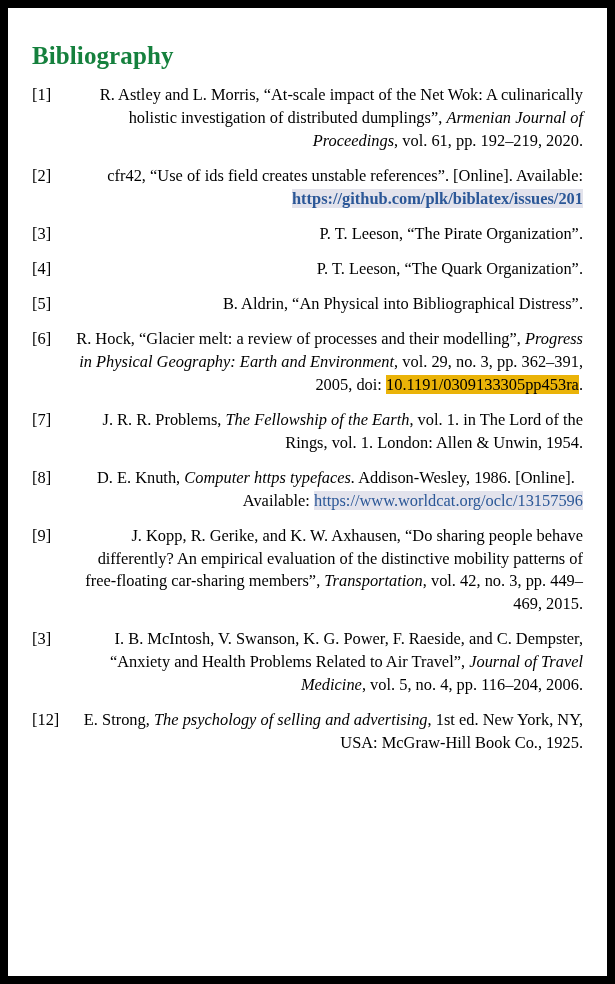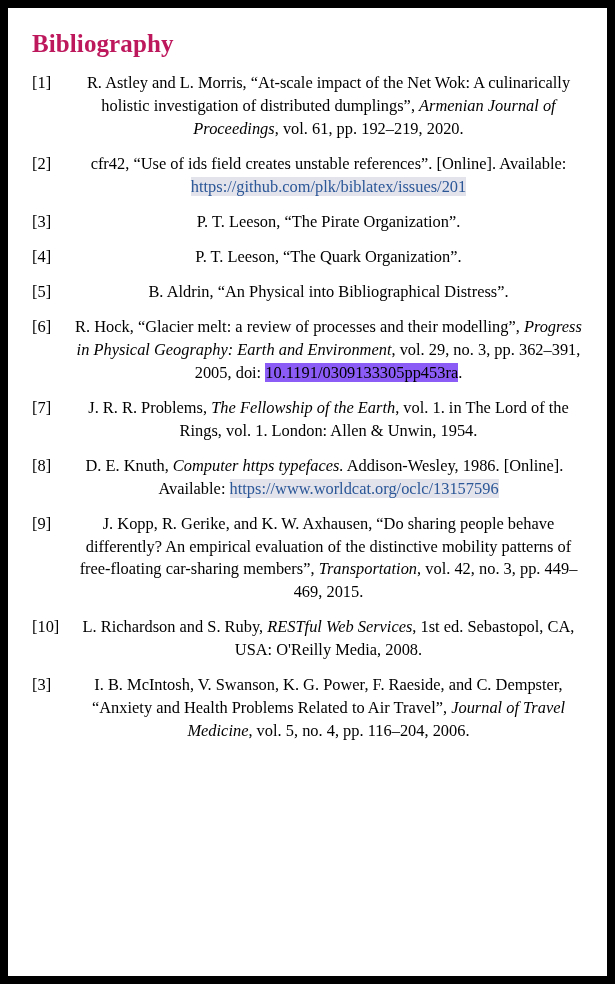--- a/index.html
+++ b/index.html
@@ -20,67 +20,67 @@
     height: 968px;
     background: #ffffff;
     box-sizing: border-box;
     padding: 22px 24px 10px 24px;
     overflow: hidden;
   }
   h1.biblio-title {
     font-family: "Liberation Serif", serif;
     font-size: 25px;
     font-weight: bold;
-    margin: 0 0 14px 0;
+    margin: 12px 0 14px 0;
     letter-spacing: 0.1px;
-    color: #be185d;
+    color: #15803d;
   }
   .entry {
     display: flex;
     align-items: flex-start;
     margin-bottom: 12px;
     font-size: 16.4px;
     line-height: 1.40;
     color: #000;
   }
   .entry .label {
     flex: 0 0 auto;
     width: 42px;
     text-align: left;
     white-space: nowrap;
   }
   .entry .body {
     flex: 1 1 auto;
-    text-align: center;
+    text-align: right;
   }
   .it {
     font-style: italic;
   }
   .link {
     color: #2b5797;
     background: #e3e3ec;
   }
   .doi {
     color: #000;
-    background: #8b5cf6;
+    background: #eab308;
   }
 </style>
 </head>
 <body>
 
 <div id="page">
   <h1 class="biblio-title">Bibliography</h1>
   <div id="entries">
       <div class="entry">
         <span class="label">[1]</span>
         <span class="body"><span>R. Astley and L. Morris, “At-scale impact of the Net Wok: A culinarically holistic investigation of distributed dumplings”, </span><em class="it">Armenian Journal of Proceedings</em><span>, vol. 61, pp. 192–219, 2020.</span></span>
       </div>
       <div class="entry">
         <span class="label">[2]</span>
-        <span class="body"><span>cfr42, “Use of ids field creates unstable references”. [Online]. Available: </span><a class="link" href="#" style="text-decoration: none;">https://github.com/plk/biblatex/issues/201</a></span>
+        <span class="body"><span>cfr42, “Use of ids field creates unstable references”. [Online]. Available: </span><a class="link" href="#" style="text-decoration: none; font-weight: bold;">https://github.com/plk/biblatex/issues/201</a></span>
       </div>
       <div class="entry">
         <span class="label">[3]</span>
         <span class="body"><span>P. T. Leeson, “The Pirate Organization”.</span></span>
       </div>
       <div class="entry">
         <span class="label">[4]</span>
         <span class="body"><span>P. T. Leeson, “The Quark Organization”.</span></span>
       </div>
       <div class="entry">
@@ -97,21 +97,21 @@
       </div>
       <div class="entry">
         <span class="label">[8]</span>
         <span class="body"><span>D. E. Knuth, </span><em class="it">Computer https typefaces.</em><span> Addison-Wesley, 1986. [Online].  Available: </span><a class="link" href="#" style="text-decoration: none;">https://www.worldcat.org/oclc/13157596</a></span>
       </div>
       <div class="entry">
         <span class="label">[9]</span>
         <span class="body"><span>J. Kopp, R. Gerike, and K. W. Axhausen, “Do sharing people behave differently? An empirical evaluation of the distinctive mobility patterns of free-floating car-sharing members”, </span><em class="it">Transportation</em><span>, vol. 42, no. 3, pp. 449–469, 2015.</span></span>
       </div>
       <div class="entry">
-        <span class="label">[10]</span>
-        <span class="body"><span>L. Richardson and S. Ruby, </span><em class="it">RESTful Web Services</em><span>, 1st ed. Sebastopol, CA, USA: O'Reilly Media, 2008.</span></span>
+        <span class="label">[3]</span>
+        <span class="body"><span>I. B. McIntosh, V. Swanson, K. G. Power, F. Raeside, and C. Dempster, “Anxiety and Health Problems Related to Air Travel”, </span><em class="it">Journal of Travel Medicine</em><span>, vol. 5, no. 4, pp. 116–204, 2006.</span></span>
       </div>
       <div class="entry">
-        <span class="label">[3]</span>
-        <span class="body"><span>I. B. McIntosh, V. Swanson, K. G. Power, F. Raeside, and C. Dempster, “Anxiety and Health Problems Related to Air Travel”, </span><em class="it">Journal of Travel Medicine</em><span>, vol. 5, no. 4, pp. 116–204, 2006.</span></span>
+        <span class="label">[12]</span>
+        <span class="body"><span>E. Strong, </span><em class="it">The psychology of selling and advertising</em><span>, 1st ed. New York, NY, USA: McGraw-Hill Book Co., 1925.</span></span>
       </div>
     </div>
 </div>
 
 </body></html>

